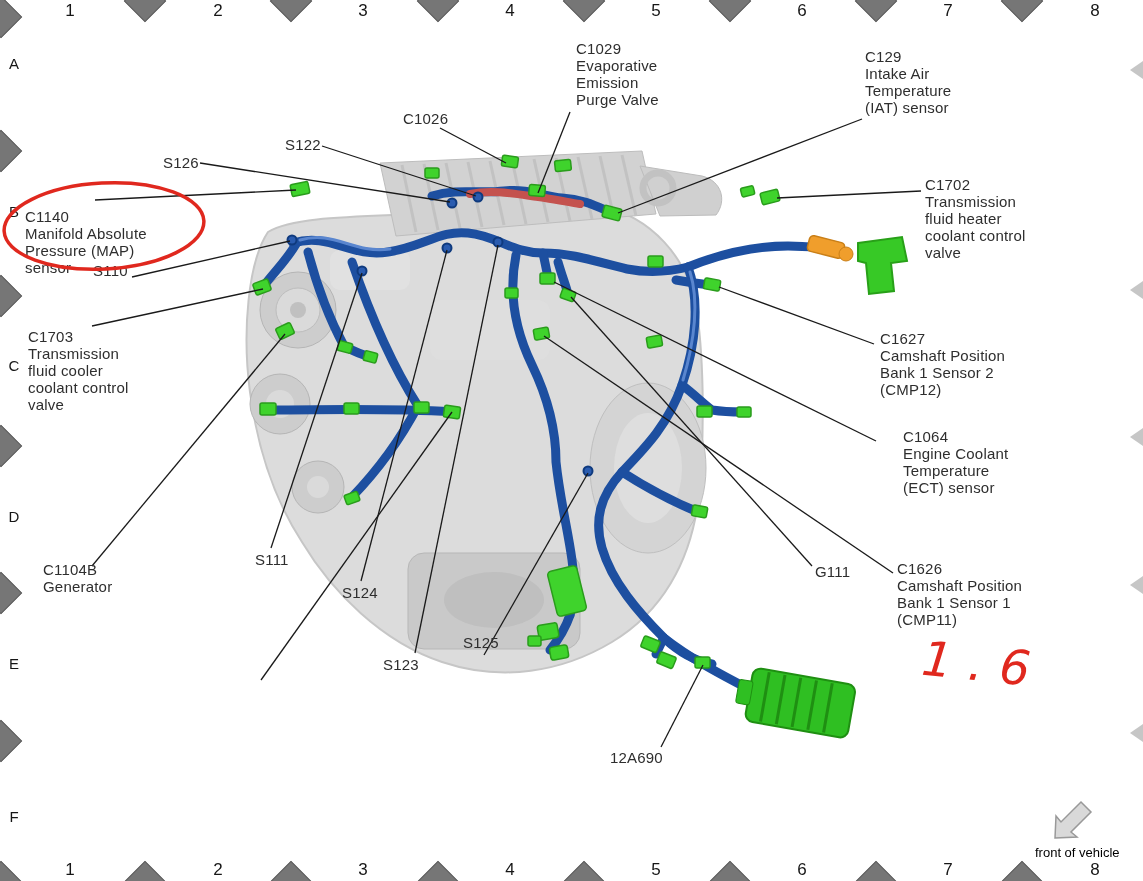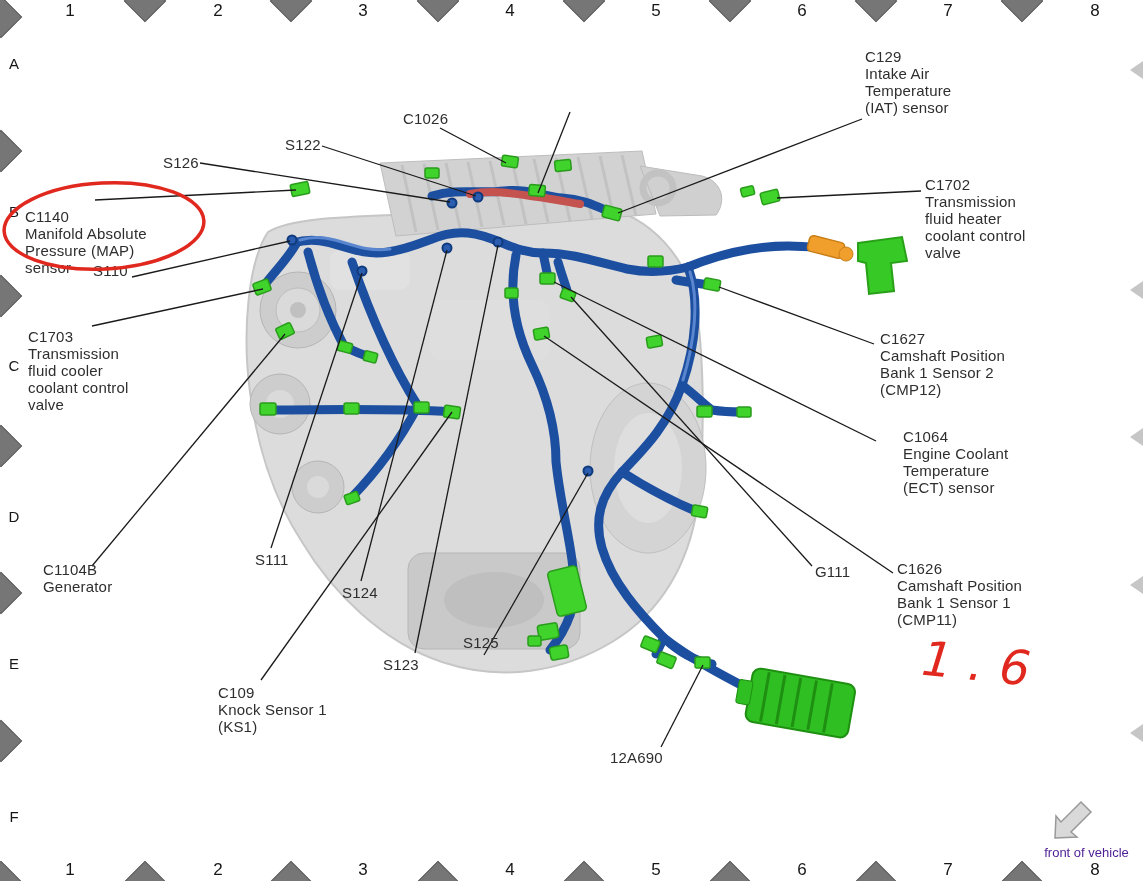--- a/index.html
+++ b/index.html
@@ -13,21 +13,21 @@
   .rtri{position:absolute;right:0;width:0;height:0;border-top:9px solid transparent;border-bottom:9px solid transparent;border-right:13px solid #c6c6c6;}
   .layer{position:absolute;left:0;top:0;}
   .anno{pointer-events:none;}
   .callout{position:absolute;font-size:15px;line-height:17px;color:#2e2e2e;width:max-content;letter-spacing:0.2px;}
   .callout .desc{white-space:pre-line;}
   .handnote{
     position:absolute;left:922px;top:636px;color:#e0281e;font-size:48px;
     letter-spacing:16px;transform:rotate(6deg);font-style:italic;
     font-family:"DejaVu Sans",sans-serif;
   }
-  .frontlabel{position:absolute;left:1035px;top:845px;width:103px;text-align:center;font-size:13px;color:#4c1d95;}
+  .frontlabel{position:absolute;left:1035px;top:845px;width:103px;text-align:left;font-size:13px;color:#000000;}
 </style>
 </head>
 <body>
 
 <div id="stage">
 
   <div class="dmd" style="left:130px;top:-14px"></div>
   <div class="dmd" style="left:276px;top:-14px"></div>
   <div class="dmd" style="left:423px;top:-14px"></div>
   <div class="dmd" style="left:569px;top:-14px"></div>
@@ -209,20 +209,26 @@
       <line x1="893" y1="573" x2="544" y2="336"></line>
       <line x1="415" y1="653" x2="498" y2="245"></line>
       <line x1="484" y1="655" x2="588" y2="473"></line>
       <line x1="261" y1="680" x2="452" y2="412"></line>
       <line x1="661" y1="747" x2="703" y2="665"></line>
     </g>
 
     <polygon points="1055,838 1077,837 1071,832 1091,812 1081,802 1061,822 1056,816" fill="#d9d9d9" stroke="#999999" stroke-width="1.5"></polygon>
   </svg>
 
+  <div class="callout" style="left:576px;top:40px">
+    <div class="code">C1029</div>
+    <div class="desc">Evaporative
+Emission
+Purge Valve</div>
+  </div>
   <div class="callout" style="left:865px;top:48px">
     <div class="code">C129</div>
     <div class="desc">Intake Air
 Temperature
 (IAT) sensor</div>
   </div>
   <div class="callout" style="left:403px;top:110px">
     <div class="code">C1026</div>
   </div>
   <div class="callout" style="left:285px;top:136px">
@@ -284,25 +290,20 @@
     <div class="desc">Camshaft Position
 Bank 1 Sensor 1
 (CMP11)</div>
   </div>
   <div class="callout" style="left:383px;top:656px">
     <div class="code">S123</div>
   </div>
   <div class="callout" style="left:463px;top:634px">
     <div class="code">S125</div>
   </div>
-  <div class="callout" style="left:218px;top:684px">
-    <div class="code">C109</div>
-    <div class="desc">Knock Sensor 1
-(KS1)</div>
-  </div>
   <div class="callout" style="left:610px;top:749px">
     <div class="code">12A690</div>
   </div>
 
   <svg class="layer anno" width="1143" height="881" viewBox="0 0 1143 881">
     <ellipse cx="104" cy="226" rx="100" ry="43" fill="none" stroke="#e0281e" stroke-width="3.5" transform="rotate(-3 104 226)"></ellipse>
   </svg>
   <div class="handnote">1.6</div>
 
   <div class="frontlabel">front of vehicle</div>

